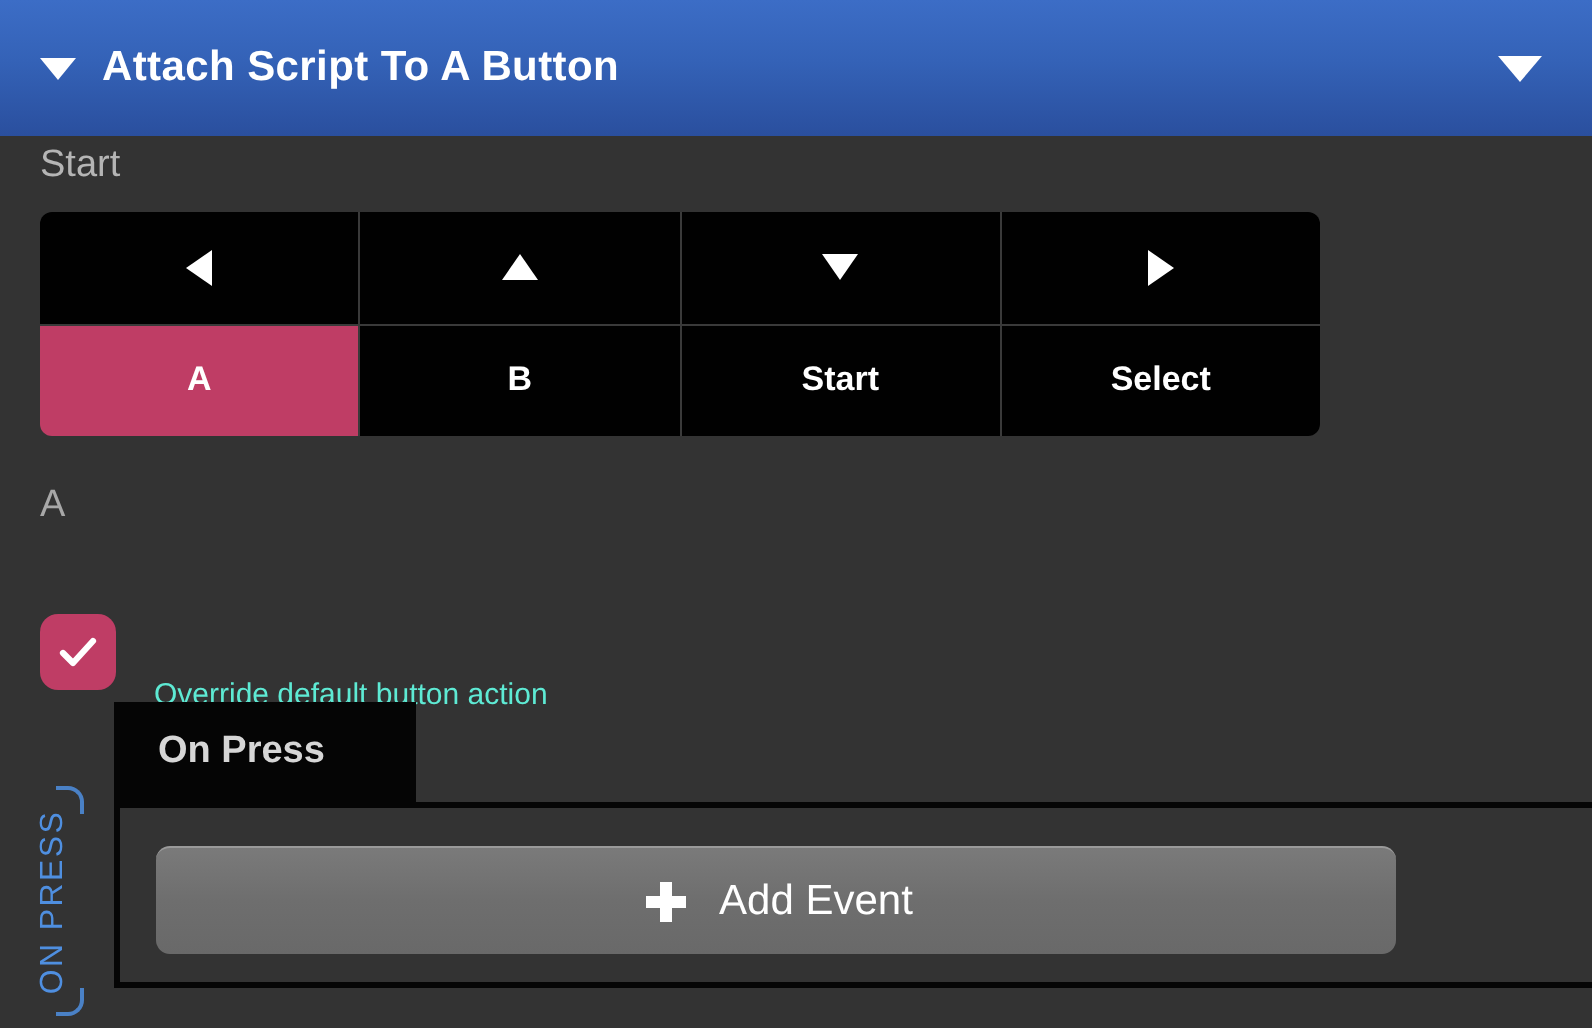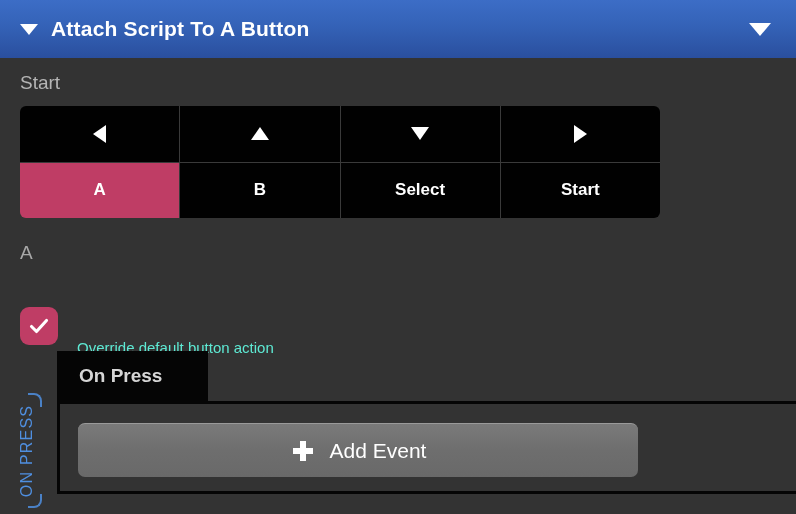--- a/index.html
+++ b/index.html
@@ -18,21 +18,21 @@
     position: relative;
     width: 796px;
     height: 514px;
     background: #333333;
   }
 
   
   .header {
     position: absolute;
     left: 0; top: 0;
-    width: 796px; height: 58px;
+    width: 796px; height: 68px;
     background: linear-gradient(180deg, #3c6dc6 0%, #3462b7 45%, #2a4f9e 100%);
     display: flex;
     align-items: center;
   }
   .header-tri {
     margin-left: 20px;
     width: 0; height: 0;
     border-left: 9px solid transparent;
     border-right: 9px solid transparent;
     border-top: 11px solid #ffffff;
@@ -166,21 +166,21 @@
     left: 57px; top: 401px;
     width: 739px; height: 93px;
     background: #333333;
     border: 3px solid #050505;
     border-right: none;
     box-sizing: border-box;
   }
   .add-event-btn {
     position: absolute;
     left: 78px; top: 423px;
-    width: 560px; height: 54px;
+    width: 620px; height: 54px;
     background: linear-gradient(180deg, #7a7a7a 0%, #6e6e6e 50%, #696969 100%);
     border-radius: 7px;
     border-top: 1px solid #9a9a9a;
     box-sizing: border-box;
     display: flex;
     align-items: center;
     justify-content: center;
     gap: 14px;
   }
   .plus-icon { display: block; }
@@ -248,24 +248,24 @@
     <div class="cell">
       <span class="tri-right"></span>
     </div>
     <div class="cell selected">
       <span>A</span>
     </div>
     <div class="cell">
       <span>B</span>
     </div>
     <div class="cell">
+      <span>Start</span>
+    </div>
+    <div class="cell">
       <span>Select</span>
-    </div>
-    <div class="cell">
-      <span>Start</span>
     </div>
   </div>
 
   <div class="selected-name">A</div>
 
   <div class="check-row">
     <div class="checkbox">
       <svg width="24" height="24" viewBox="0 0 24 24">
         <path d="M4.5 12.5 L9.5 17.5 L19.5 6.5" fill="none" stroke="#ffffff" stroke-width="3.1" stroke-linecap="round" stroke-linejoin="round"></path>
       </svg>

